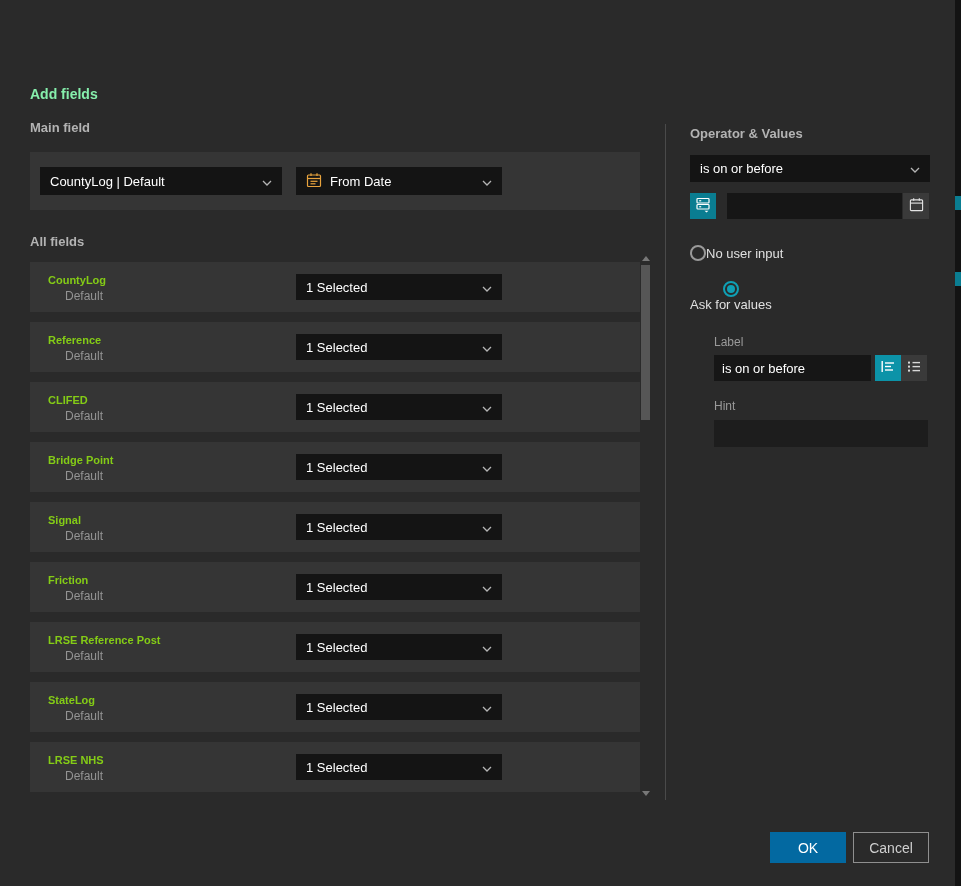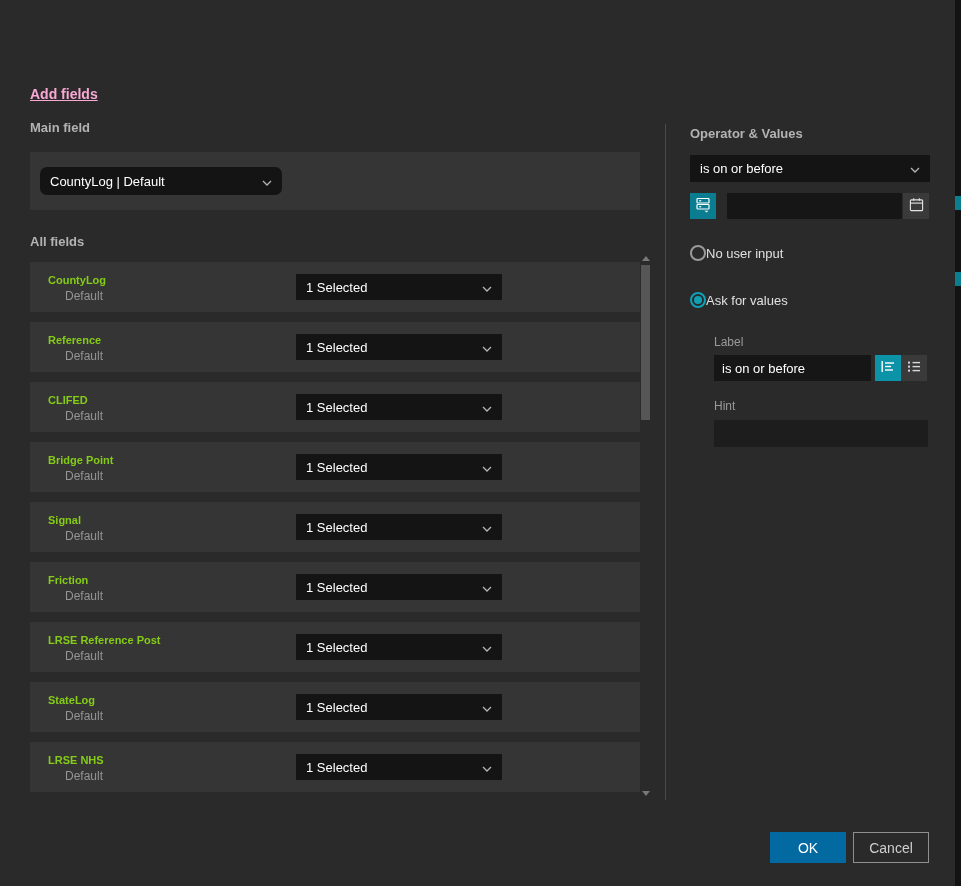--- a/index.html
+++ b/index.html
@@ -11,30 +11,30 @@
 
   
   .edge-strip { position:absolute; left:955px; top:0; width:6px; height:886px; background:#131313; }
   .edge-blip { position:absolute; left:0; width:6px; height:14px; background:#0a7d91; }
 
   
   .header { position:absolute; left:0; top:0; width:955px; height:51px; display:flex; align-items:center; padding:0 16px; border-bottom:1px solid #8c8c8c; }
   .title { font-size:15px; font-weight:700; color:#e6e6e6; letter-spacing:.2px; }
   .close-btn { margin-left:auto; width:22px; height:22px; background:none; border:none; cursor:pointer; display:flex; align-items:center; justify-content:center; }
 
-  .h1 { position:absolute; font-size:14px; font-weight:700; color:#f9a8d4;text-decoration:underline; }
+  .h1 { position:absolute; font-size:14px; font-weight:700; color:#86efac; }
   .h2 { position:absolute; font-size:13px; font-weight:700; color:#b3b3b3; }
   .caption { position:absolute; font-size:12px; color:#9a9a9a; }
 
   
   .main-box { position:absolute; left:30px; top:152px; width:610px; height:58px; background:#353535; display:flex; align-items:center; padding-left:10px; gap:14px; }
 
   .select { display:flex; align-items:center; gap:8px; background:#141414; color:#fff; padding:0 10px; font-size:13px; height:28px; cursor:pointer; }
   .select .chev { margin-left:auto; }
-  .sel-layer { width:242px;border-radius:7px; }
+  .sel-layer { width:242px; }
   .sel-field { width:206px; }
 
   
   .list { position:absolute; left:30px; top:262px; width:610px; }
   .row { position:relative; width:610px; height:50px; background:#353535; margin-bottom:10px; }
   .row-name { position:absolute; left:18px; top:12px; font-size:11px; font-weight:600; color:#84cc16; }
   .row-sub { position:absolute; left:18px; top:27px; font-size:12px; color:#949494;margin-left:17px; }
   .row .select { position:absolute; left:266px; top:12px; width:206px; height:26px; }
 
   
@@ -74,20 +74,38 @@
 <div class="screen">
   <div class="dialog">
 
 
     <div class="h1" style="left:30px; top:86px;">Add fields</div>
     <div class="h2" style="left:30px; top:120px;">Main field</div>
 
     <div class="main-box">
       <div class="select sel-layer">
         <span>CountyLog | Default</span>
+        <span class="chev">
+          <svg width="10" height="6" viewBox="0 0 10 6">
+              <polyline points="1,1 5,5 9,1" stroke="#b5b5b5" stroke-width="1.3" fill="none"></polyline>
+            </svg>
+        </span>
+      </div>
+      <div class="select sel-field">
+        <span>
+          <svg width="16" height="16" viewBox="0 0 16 16" fill="none" stroke="#e8a33d" stroke-width="1.2">
+            <rect x="1.5" y="3" width="13" height="11.5" rx="1"></rect>
+            <line x1="1.5" y1="6.5" x2="14.5" y2="6.5"></line>
+            <line x1="5" y1="1.2" x2="5" y2="4"></line>
+              <line x1="11" y1="1.2" x2="11" y2="4"></line>
+            <line x1="4.5" y1="9.3" x2="11.5" y2="9.3"></line>
+              <line x1="4.5" y1="11.8" x2="9.5" y2="11.8"></line>
+          </svg>
+        </span>
+        <span>From Date</span>
         <span class="chev">
           <svg width="10" height="6" viewBox="0 0 10 6">
               <polyline points="1,1 5,5 9,1" stroke="#b5b5b5" stroke-width="1.3" fill="none"></polyline>
             </svg>
         </span>
       </div>
     </div>
 
     <div class="h2" style="left:30px; top:234px;">All fields</div>
 
@@ -229,21 +247,21 @@
           <line x1="5" y1="1.2" x2="5" y2="4"></line>
             <line x1="11" y1="1.2" x2="11" y2="4"></line>
         </svg>
       </span>
     </button>
 
     <div class="radio-row" style="top:245px;">
       <span class="radio"></span>
       <span class="radio-label">No user input</span>
     </div>
-    <div class="radio-row" style="top:292px;">
+    <div class="radio-row" style="top:281px;flex-direction:column;">
       <span class="radio on"></span>
       <span class="radio-label">Ask for values</span>
     </div>
 
 
     <div class="caption" style="left:714px; top:335px;">Label</div>
     <input class="text-input" style="left: 714px; top: 355px; width: 157px; background: rgb(22, 22, 22);" value="is on or before">
 
     <div class="seg">
       <button class="seg-cell seg-on">

